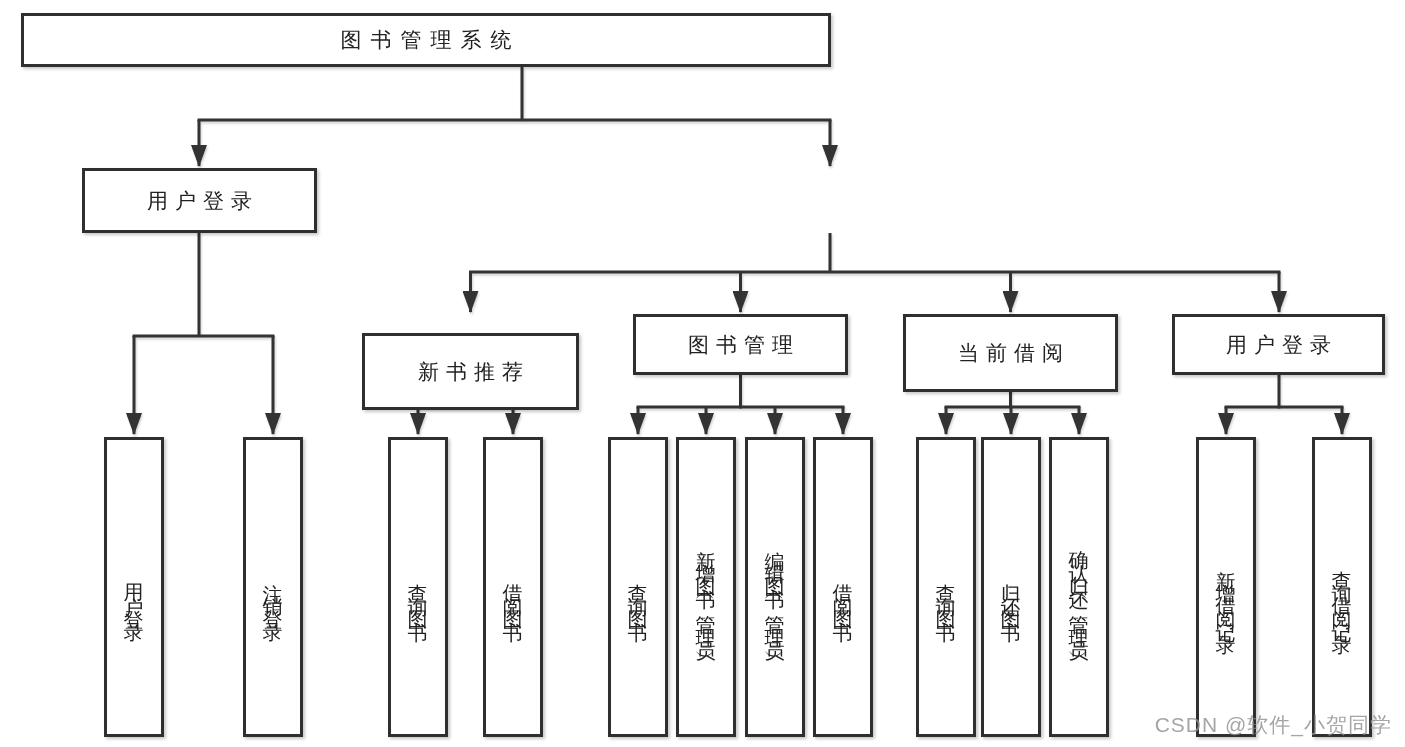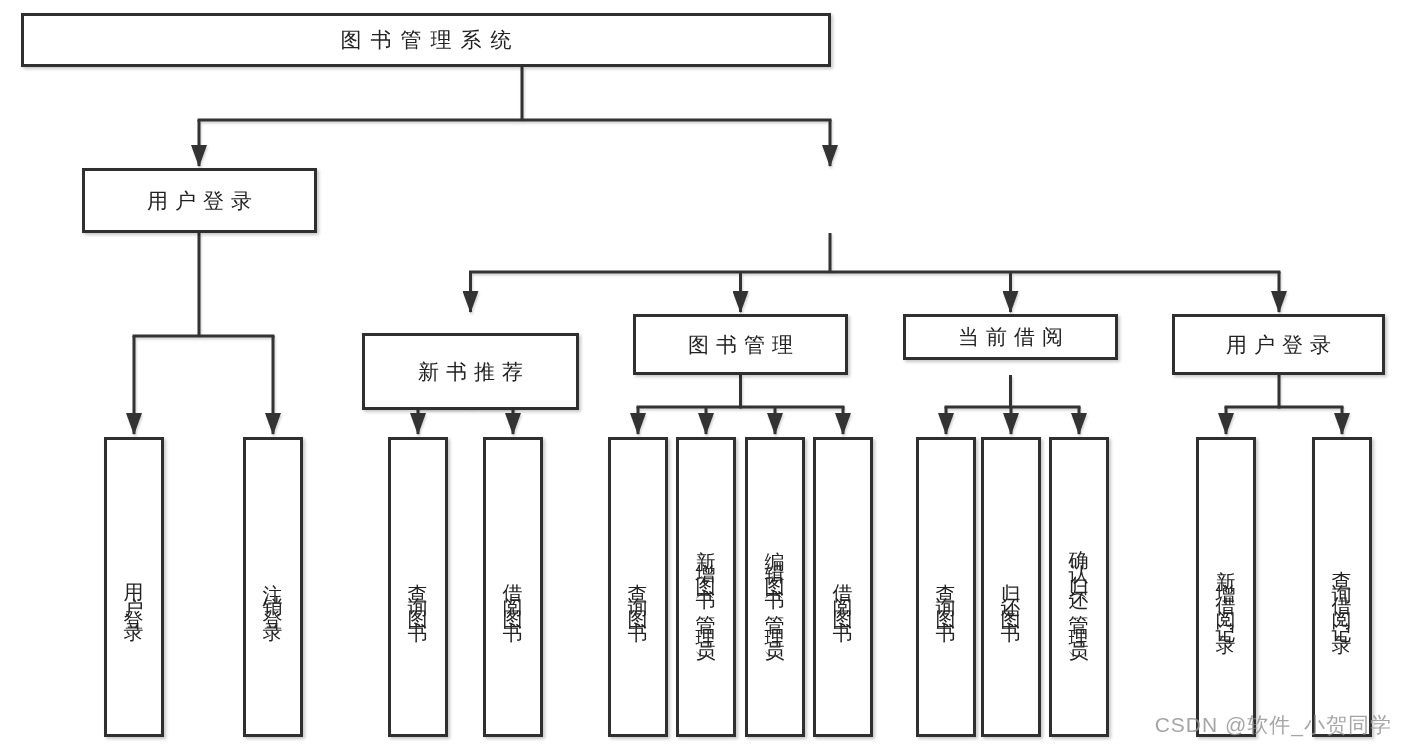--- a/index.html
+++ b/index.html
@@ -90,21 +90,21 @@
   <div class="node" style="left:82px;top:168px;width:235px;height:65px;">
     <span class="hlabel">用户登录</span>
   </div>
 
   <div class="node" style="left:362px;top:314px;width:217px;height:77px;margin-top:19px;">
     <span class="hlabel">新书推荐</span>
   </div>
   <div class="node" style="left:633px;top:314px;width:215px;height:61px;">
     <span class="hlabel">图书管理</span>
   </div>
-  <div class="node" style="left:903px;top:314px;width:215px;height:46px;">
+  <div class="node" style="left:903px;top:314px;width:215px;height:78px;">
     <span class="hlabel">当前借阅</span>
   </div>
   <div class="node" style="left:1172px;top:314px;width:213px;height:61px;">
     <span class="hlabel">用户登录</span>
   </div>
 
   <div class="node leaf" style="left:104px;">
     <span class="vlabel">用户登录</span>
   </div>
   <div class="node leaf" style="left:243px;">

